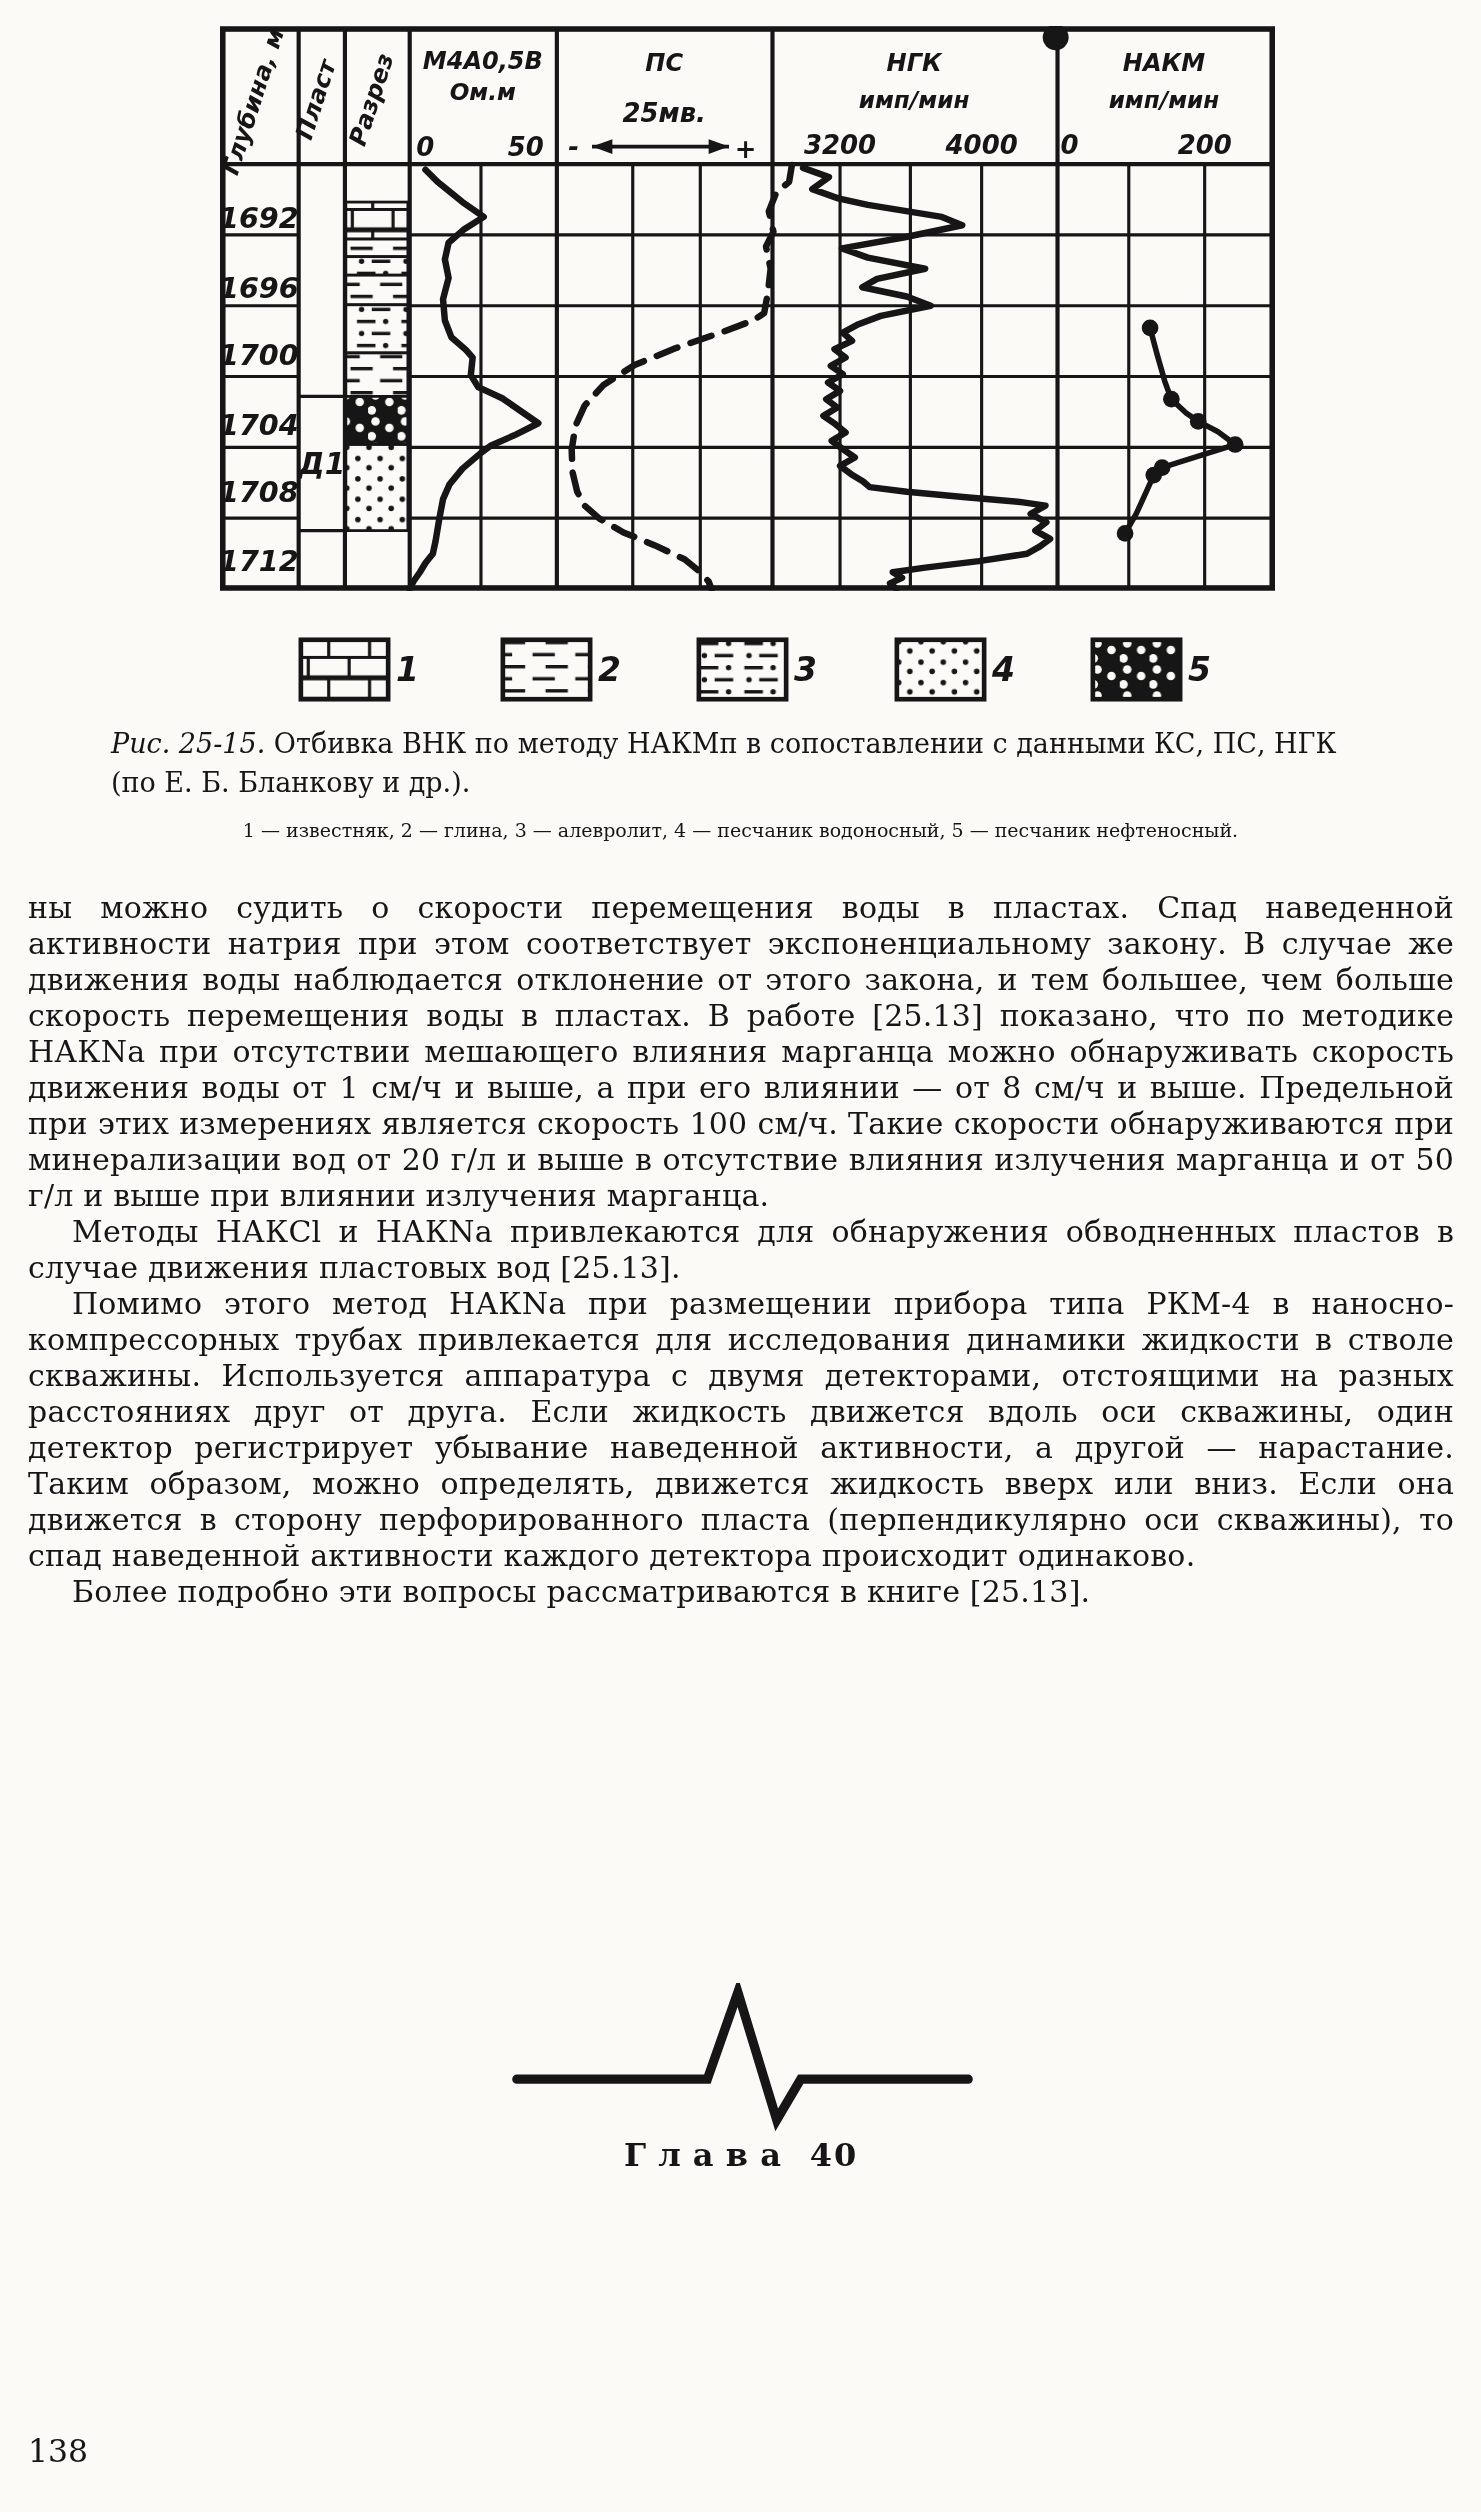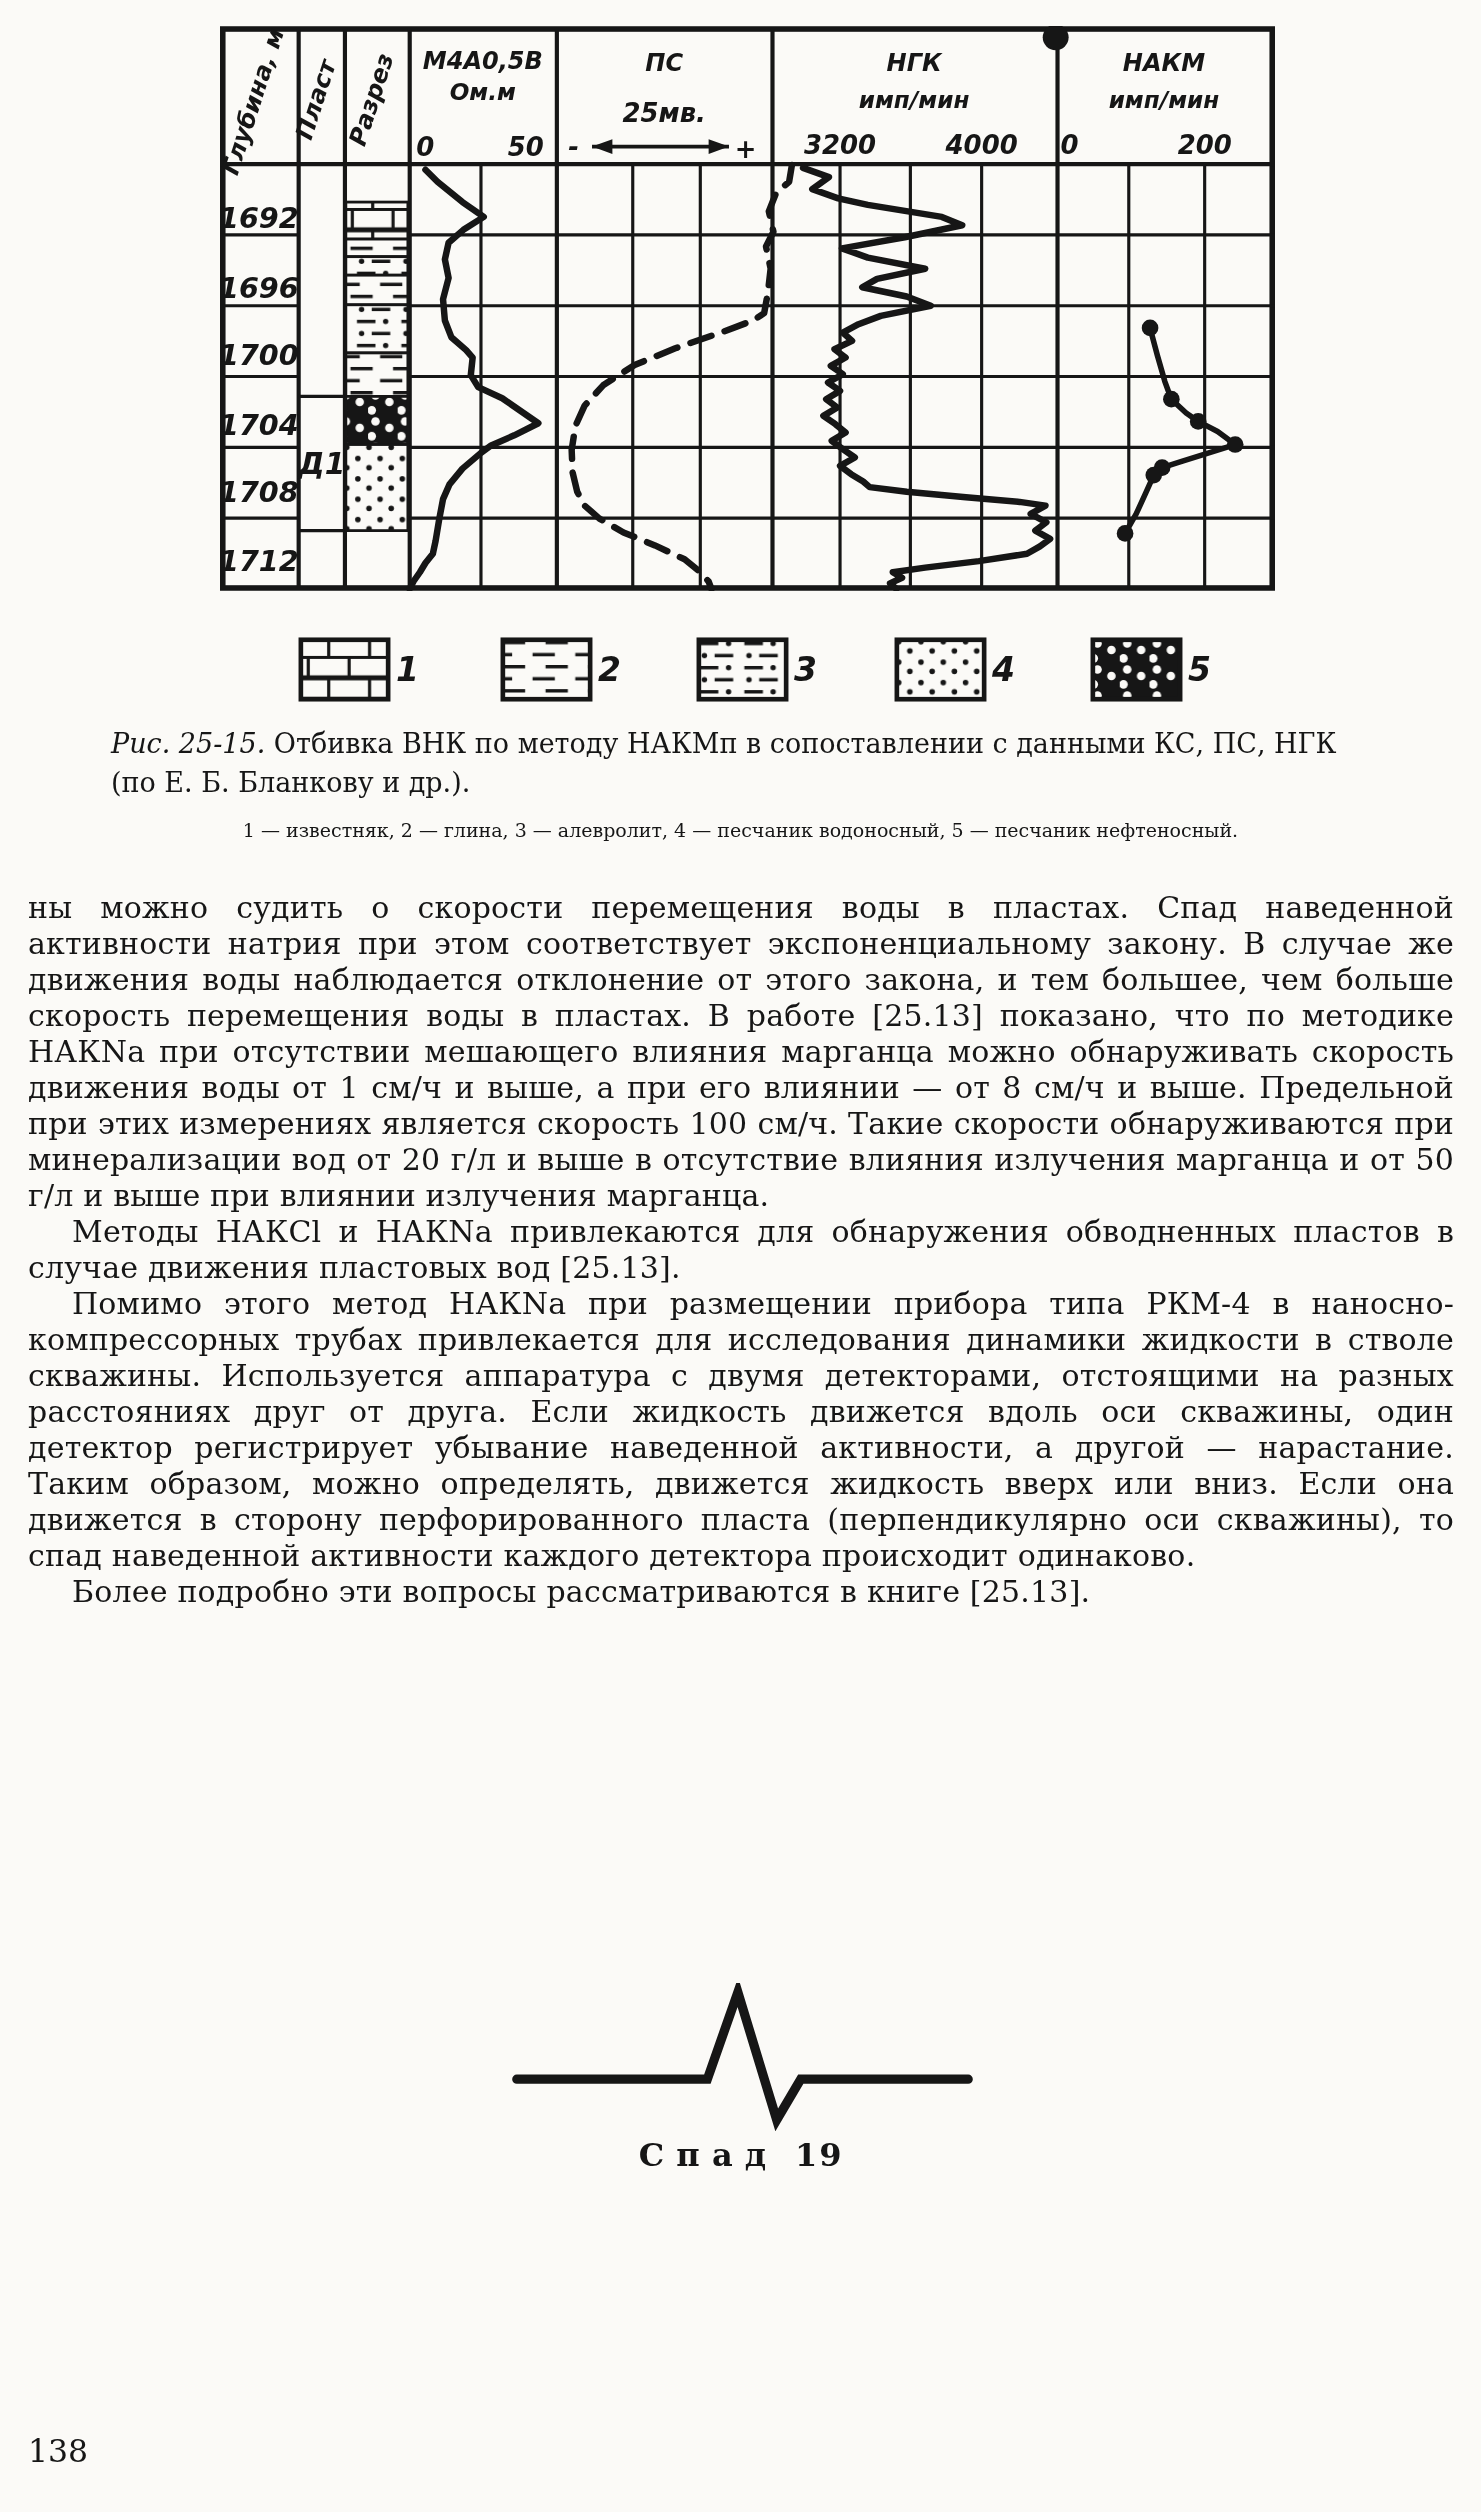--- a/index.html
+++ b/index.html
@@ -225,19 +225,19 @@
     <p>Методы НАКCl и НАКNa привлекаются для обнаружения обводненных пластов в случае движения пластовых вод [25.13].</p>
     <p>Помимо этого метод НАКNa при размещении прибора типа РКМ-4 в наносно-компрессорных трубах привлекается для исследования динамики жидкости в стволе скважины. Используется аппаратура с двумя детекторами, отстоящими на разных расстояниях друг от друга. Если жидкость движется вдоль оси скважины, один детектор регистрирует убывание наведенной активности, а другой — нарастание. Таким образом, можно определять, движется жидкость вверх или вниз. Если она движется в сторону перфорированного пласта (перпендикулярно оси скважины), то спад наведенной активности каждого детектора происходит одинаково.</p>
     <p>Более подробно эти вопросы рассматриваются в книге [25.13].</p>
   </div>
 
   <svg class="abs" style="left:511px;top:1983px;" width="463" height="148" viewBox="0 0 500 160">
     <polyline points="6,104 212,104 245,10 287,148 313,104 494,104" fill="none" stroke="#161616" stroke-width="10" stroke-linejoin="miter" stroke-linecap="round"></polyline>
   </svg>
 
   <div class="chapter-kicker abs">
-    <span class="kword">Спад</span><span class="knum">19</span>
+    <span class="kword">Глава</span><span class="knum">40</span>
   </div>
 
   <div class="pagenum abs">138</div>
 
 </div>
 
 
 </body></html>

